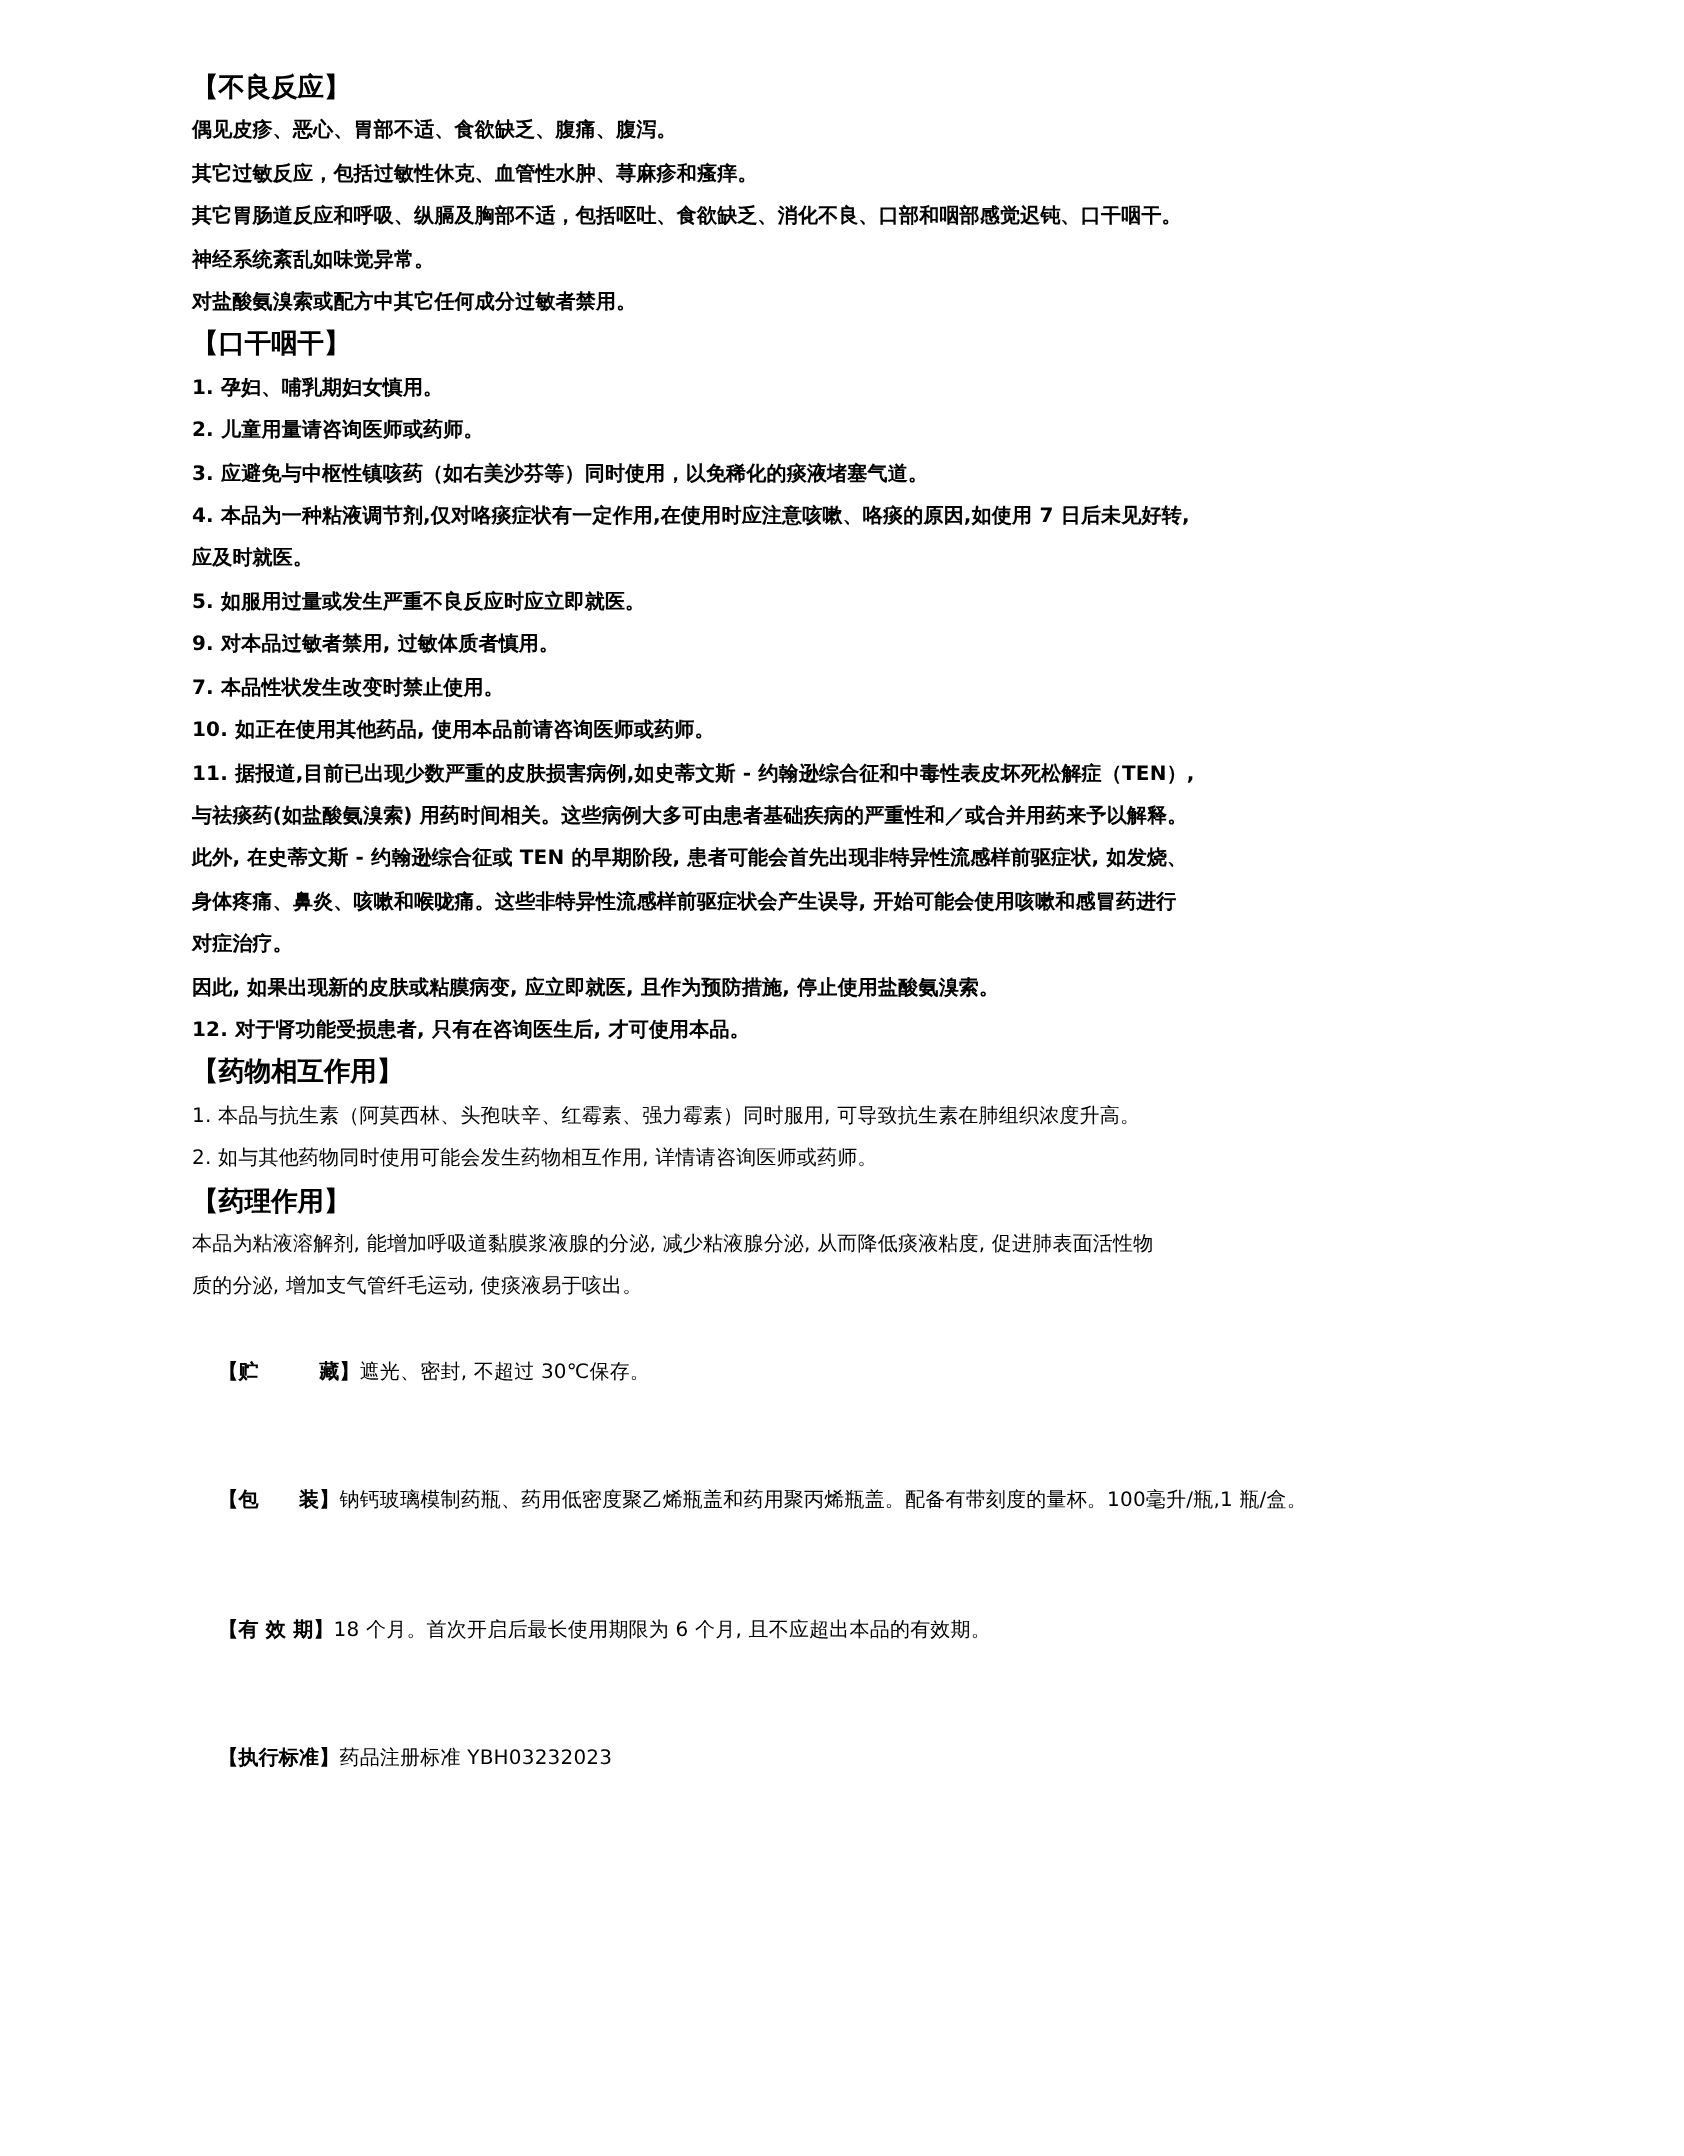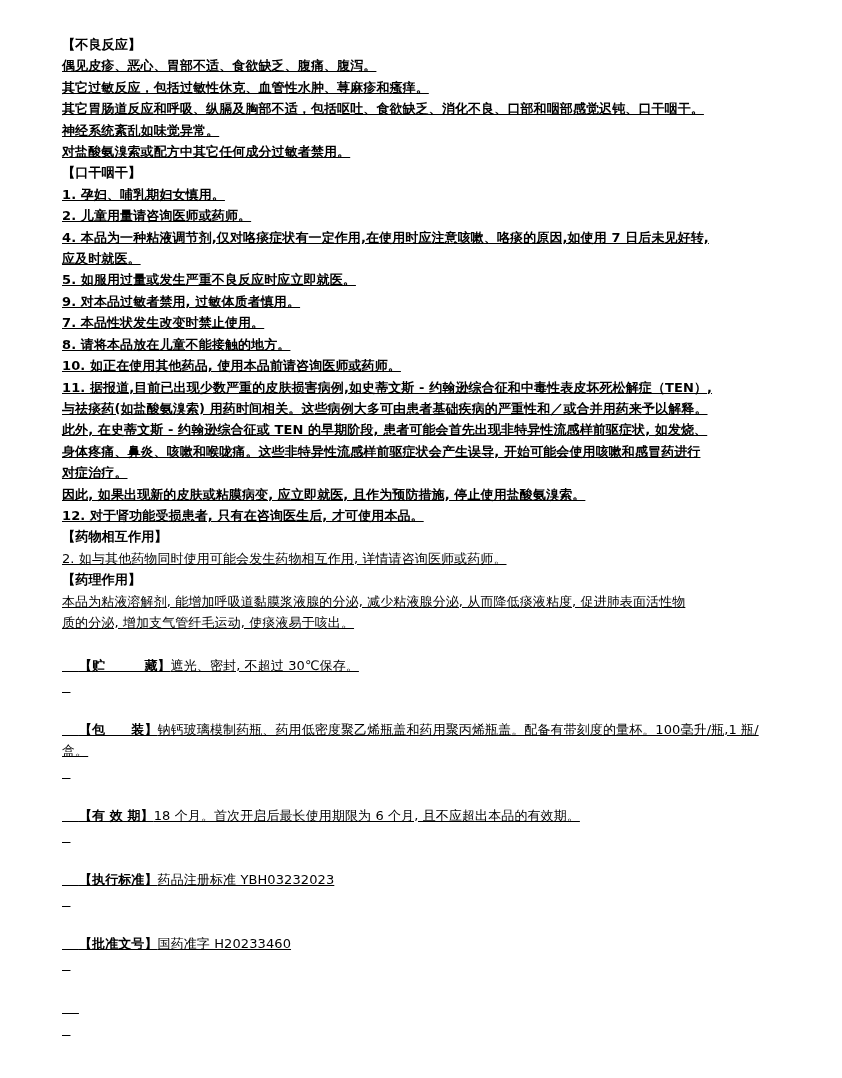--- a/index.html
+++ b/index.html
@@ -12,30 +12,29 @@
     height: 1078px;
     font-family: "DejaVu Sans", "Liberation Sans", sans-serif;
     color: #000000;
     -webkit-font-smoothing: antialiased;
   }
   #page {
     position: relative;
     width: 842px;
     height: 1078px;
     box-sizing: border-box;
-    padding: 34px 60px 0 62px;
+    padding: 34px 60px 0 96px;
     overflow: hidden;
   }
   .blk { margin: 0 0 0 0; }
   .line {
-    font-size: 13px;
+    font-size: 10px;
     line-height: 21.4px;
     letter-spacing: 0.1px;
     white-space: pre-wrap;
-    text-decoration: underline;
   }
   .b { font-weight: bold; }
   .n { font-weight: normal; }
   .hdr {
     font-weight: bold;
     font-size: 13.2px;
     line-height: 21.4px;
   }
 </style>
 </head>
@@ -52,38 +51,39 @@
   </div>
 
   <div class="blk">
     <div class="line b">对盐酸氨溴索或配方中其它任何成分过敏者禁用。</div>
   </div>
 
   <div class="blk">
     <div class="hdr">【口干咽干】</div>
     <div class="line b">1. 孕妇、哺乳期妇女慎用。</div>
     <div class="line b">2. 儿童用量请咨询医师或药师。</div>
+    <div class="line b">3. 应避免与中枢性镇咳药（如右美沙芬等）同时使用，以免稀化的痰液堵塞气道。</div>
     <div class="line b">4. 本品为一种粘液调节剂,仅对咯痰症状有一定作用,在使用时应注意咳嗽、咯痰的原因,如使用 7 日后未见好转,</div>
     <div class="line b">应及时就医。</div>
     <div class="line b">5. 如服用过量或发生严重不良反应时应立即就医。</div>
     <div class="line b">9. 对本品过敏者禁用, 过敏体质者慎用。</div>
     <div class="line b">7. 本品性状发生改变时禁止使用。</div>
-    <div class="line b">8. 请将本品放在儿童不能接触的地方。</div>
     <div class="line b">10. 如正在使用其他药品, 使用本品前请咨询医师或药师。</div>
     <div class="line b">11. 据报道,目前已出现少数严重的皮肤损害病例,如史蒂文斯 - 约翰逊综合征和中毒性表皮坏死松解症（TEN）,</div>
     <div class="line b">与祛痰药(如盐酸氨溴索) 用药时间相关。这些病例大多可由患者基础疾病的严重性和／或合并用药来予以解释。</div>
     <div class="line b">此外, 在史蒂文斯 - 约翰逊综合征或 TEN 的早期阶段, 患者可能会首先出现非特异性流感样前驱症状, 如发烧、</div>
     <div class="line b">身体疼痛、鼻炎、咳嗽和喉咙痛。这些非特异性流感样前驱症状会产生误导, 开始可能会使用咳嗽和感冒药进行</div>
     <div class="line b">对症治疗。</div>
     <div class="line b">因此, 如果出现新的皮肤或粘膜病变, 应立即就医, 且作为预防措施, 停止使用盐酸氨溴索。</div>
     <div class="line b">12. 对于肾功能受损患者, 只有在咨询医生后, 才可使用本品。</div>
   </div>
 
   <div class="blk">
     <div class="hdr">【药物相互作用】</div>
+    <div class="line n">1. 本品与抗生素（阿莫西林、头孢呋辛、红霉素、强力霉素）同时服用, 可导致抗生素在肺组织浓度升高。</div>
     <div class="line n">2. 如与其他药物同时使用可能会发生药物相互作用, 详情请咨询医师或药师。</div>
   </div>
 
   <div class="blk">
     <div class="hdr">【药理作用】</div>
     <div class="line n">本品为粘液溶解剂, 能增加呼吸道黏膜浆液腺的分泌, 减少粘液腺分泌, 从而降低痰液粘度, 促进肺表面活性物</div>
     <div class="line n">质的分泌, 增加支气管纤毛运动, 使痰液易于咳出。</div>
   </div>
 
   <div class="blk line">
@@ -95,21 +95,18 @@
   </div>
 
   <div class="blk line">
     <span class="b">【有 效 期】</span><span class="n">18 个月。首次开启后最长使用期限为 6 个月, 且不应超出本品的有效期。</span>
   </div>
 
   <div class="blk line">
     <span class="b">【执行标准】</span><span class="n">药品注册标准 YBH03232023</span>
   </div>
 
-  <div class="blk line">
-    <span class="b">【批准文号】</span><span class="n">国药准字 H20233460</span>
-  </div>
 
   <div class="blk line">
     
   </div>
 
 </div>
 
 </body></html>

